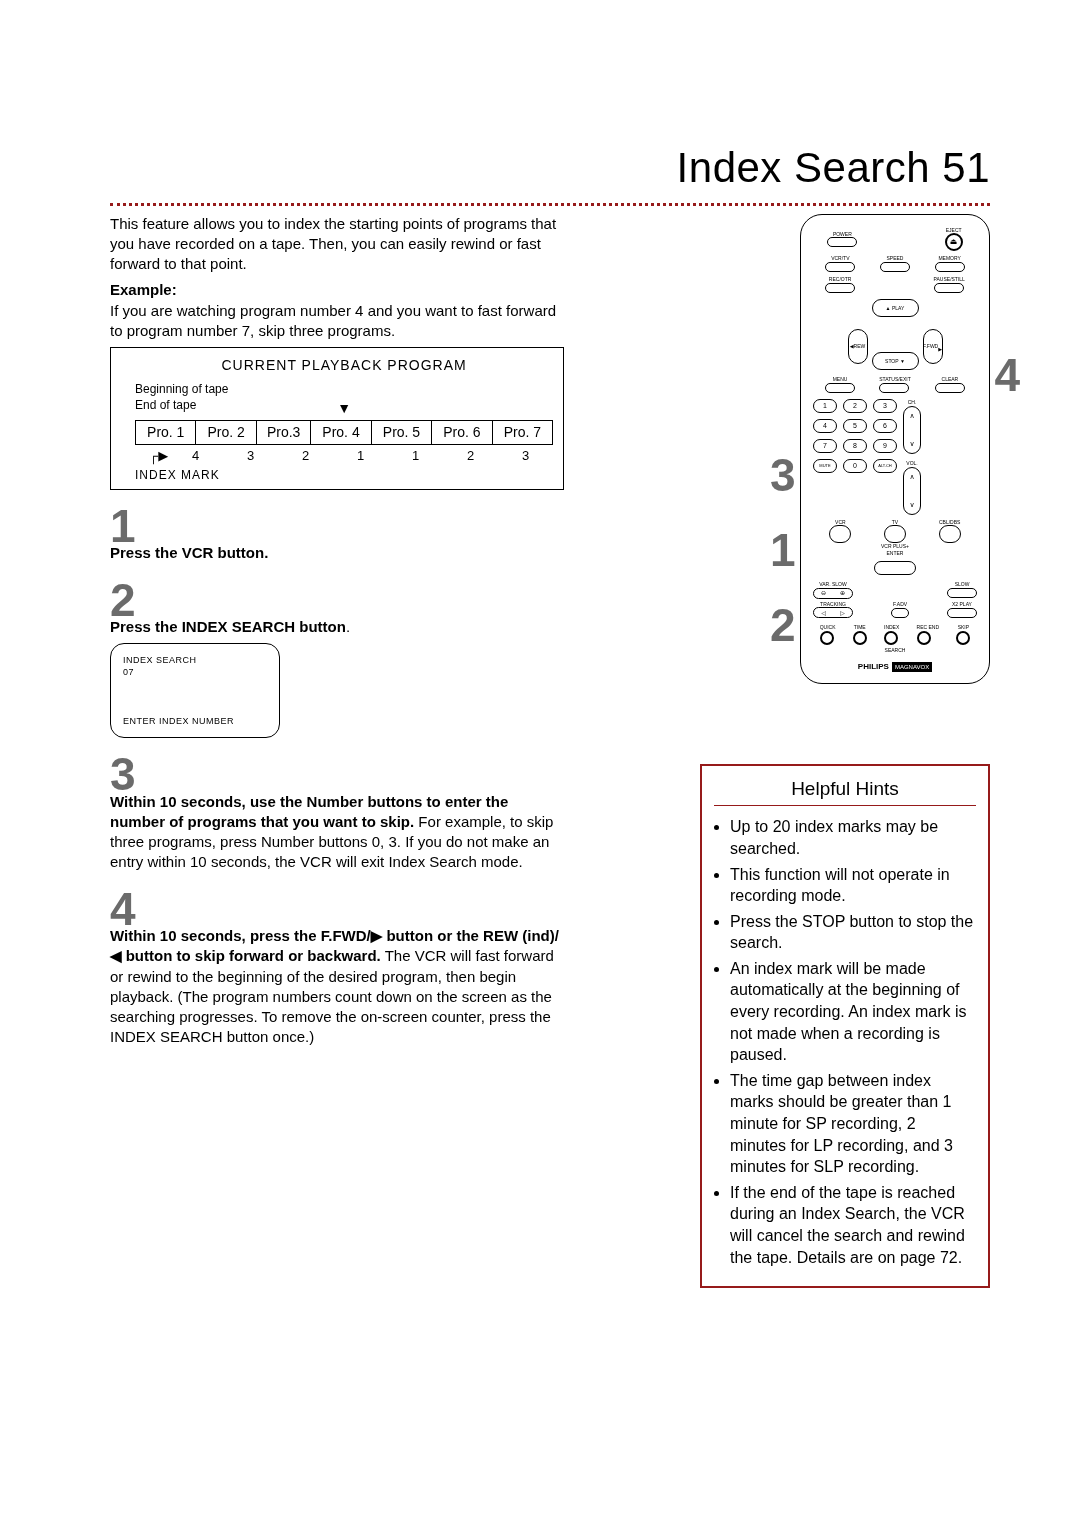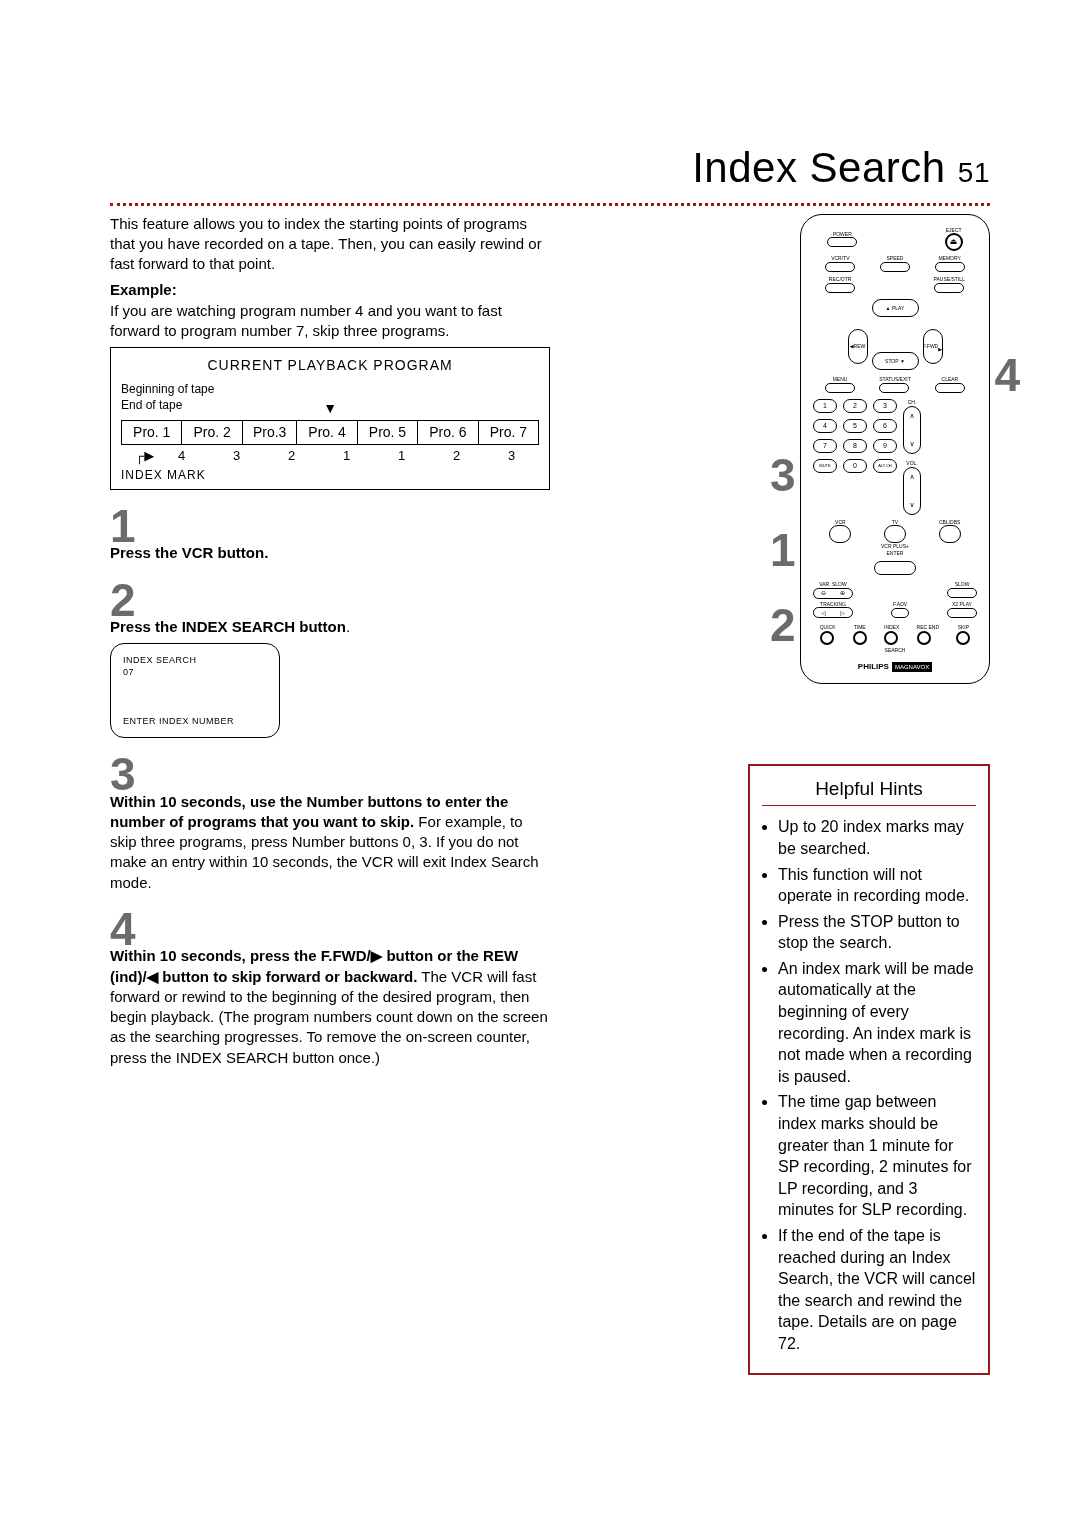--- a/index.html
+++ b/index.html
@@ -12,36 +12,36 @@
     font-size: 15px;
     line-height: 1.35;
   }
   .page-title {
     text-align: right;
     font-size: 42px;
     font-weight: normal;
     margin-bottom: 6px;
     letter-spacing: 0.5px;
   }
-  .page-title .page-num { font-size: 28px; }
+  .page-title .page-num { font-size: 42px; }
   .dotted-divider {
     border: none;
     border-top: 3px dotted #961a1a;
     margin-bottom: 8px;
   }
   .two-col { display: flex; gap: 30px; }
   .left-col { flex: 0 0 440px; }
   .right-col { flex: 1; display: flex; flex-direction: column; align-items: flex-end; }
   .intro { margin-bottom: 6px; }
   .bold { font-weight: bold; margin-top: 37px; }
 
   
   .playback-box {
     border: 1px solid #000;
-    padding: 8px 10px 6px 10px;
+    padding: 8px 10px 6px 24px;
     margin-top: 6px;
     font-size: 13px;
   }
   .playback-title { text-align: center; letter-spacing: 1px; margin-bottom: 6px; font-size: 14px;}
   .playback-row-top { display: flex; justify-content: space-between; font-size: 12px; flex-direction: column; }
   .playback-arrow-down { text-align: center; margin-top: -14px; font-size: 14px;}
   .prog-table { width:100%; border-collapse: collapse; margin: 2px 0 2px 0; }
   .prog-table td { border: 1px solid #000; text-align: center; font-size: 14px; padding: 2px 0; }
   .index-marks { display: flex; gap: 0; padding-left: 14px; }
   .imark { width: 55px; text-align:center; font-size:13px;}
@@ -119,21 +119,21 @@
     position: absolute;
     font-size: 46px;
     font-weight: bold;
     color: #6b6b6b;
   }
 
   
   .hints-box {
     border: 2px solid #961a1a;
     margin-top: 80px;
-    width: 242px;
+    width: 290px;
     align-self:flex-end;
   }
   .hints-title {
     text-align: center;
     font-size: 19px;
     border-bottom: 1px solid #961a1a;
     padding: 4px 0;
     margin: 6px 12px 4px 12px;
   }
   .hints-list { padding: 6px 8px 14px 28px; font-size: 16px; }

